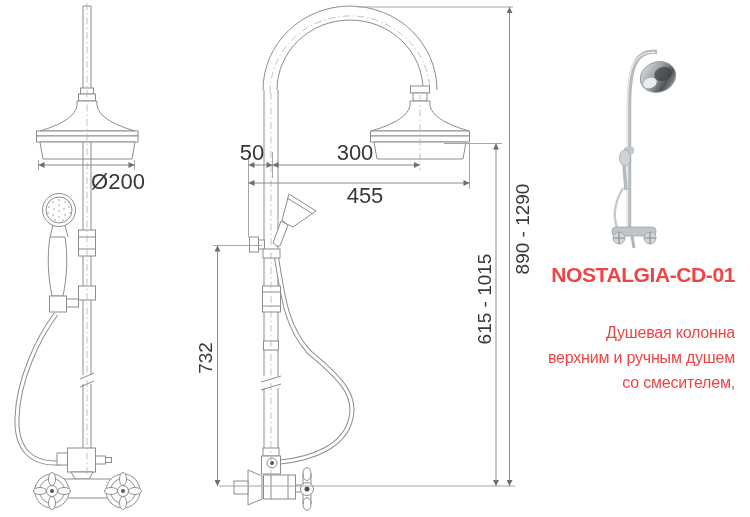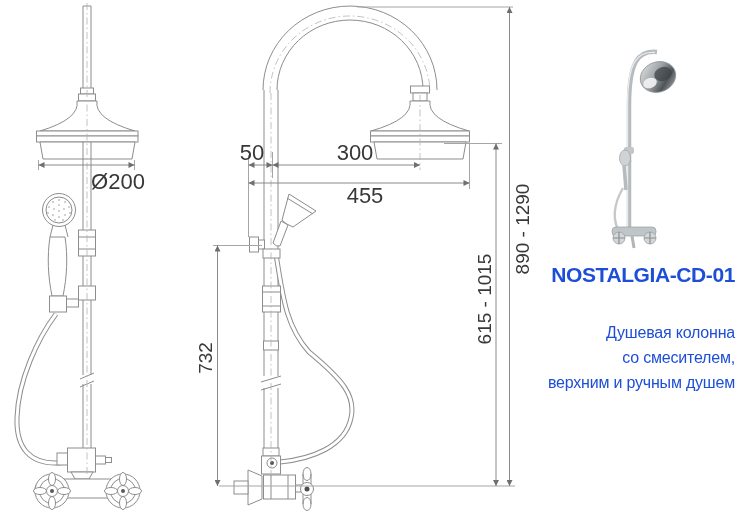--- a/index.html
+++ b/index.html
@@ -19,21 +19,21 @@
   .outline{stroke:#8d8d8d;stroke-width:1;fill:none;}
   .outline-f{stroke:#8d8d8d;stroke-width:1;fill:#ffffff;}
   .dimline{stroke:#8a8a8a;stroke-width:1;fill:none;}
   .extline{stroke:#a6a6a6;stroke-width:1;fill:none;}
   .cline{stroke:#b3b3b3;stroke-width:0.8;fill:none;stroke-dasharray:7 3 1.5 3;}
   .hose-o{stroke:#8d8d8d;stroke-width:5;fill:none;}
   .hose-i{stroke:#ffffff;stroke-width:3;fill:none;}
   .photo-pipe{stroke:#b6bbbf;stroke-width:4.5;fill:none;}
   .photo-hl{stroke:#e9ebec;stroke-width:1.4;fill:none;}
   #caption{
-    position:absolute;right:15px;top:263px;width:330px;text-align:right;color:#1d4ed8;
+    position:absolute;right:15px;top:263px;width:330px;text-align:right;color:#ef4444;
   }
   #caption .model{
     font-size:21px;font-weight:bold;letter-spacing:-0.4px;margin:0 0 33px 0;
   }
   #caption .desc{font-size:16px;line-height:25px;letter-spacing:-0.2px;}
 </style>
 </head>
 <body>
 
 <div id="stage">
@@ -233,18 +233,18 @@
     <circle cx="650" cy="238" r="6" fill="#d4d7d9" stroke="#9aa0a4" stroke-width="0.8"></circle>
     <path d="M619,232 L619,244 M613,238 L625,238 M650,232 L650,244 M644,238 L656,238" stroke="#8b9094" stroke-width="1.2"></path>
     <path d="M632,236 L634,248" stroke="#b1b6ba" stroke-width="3" fill="none"></path>
   </g>
 </svg>
 
   <div id="caption">
     <div class="model">NOSTALGIA-CD-01</div>
     <div class="desc">
       <div>Душевая колонна</div>
+      <div>верхним и ручным душем</div>
       <div>со смесителем,</div>
-      <div>верхним и ручным душем</div>
     </div>
   </div>
 
 </div>
 
 </body></html>

